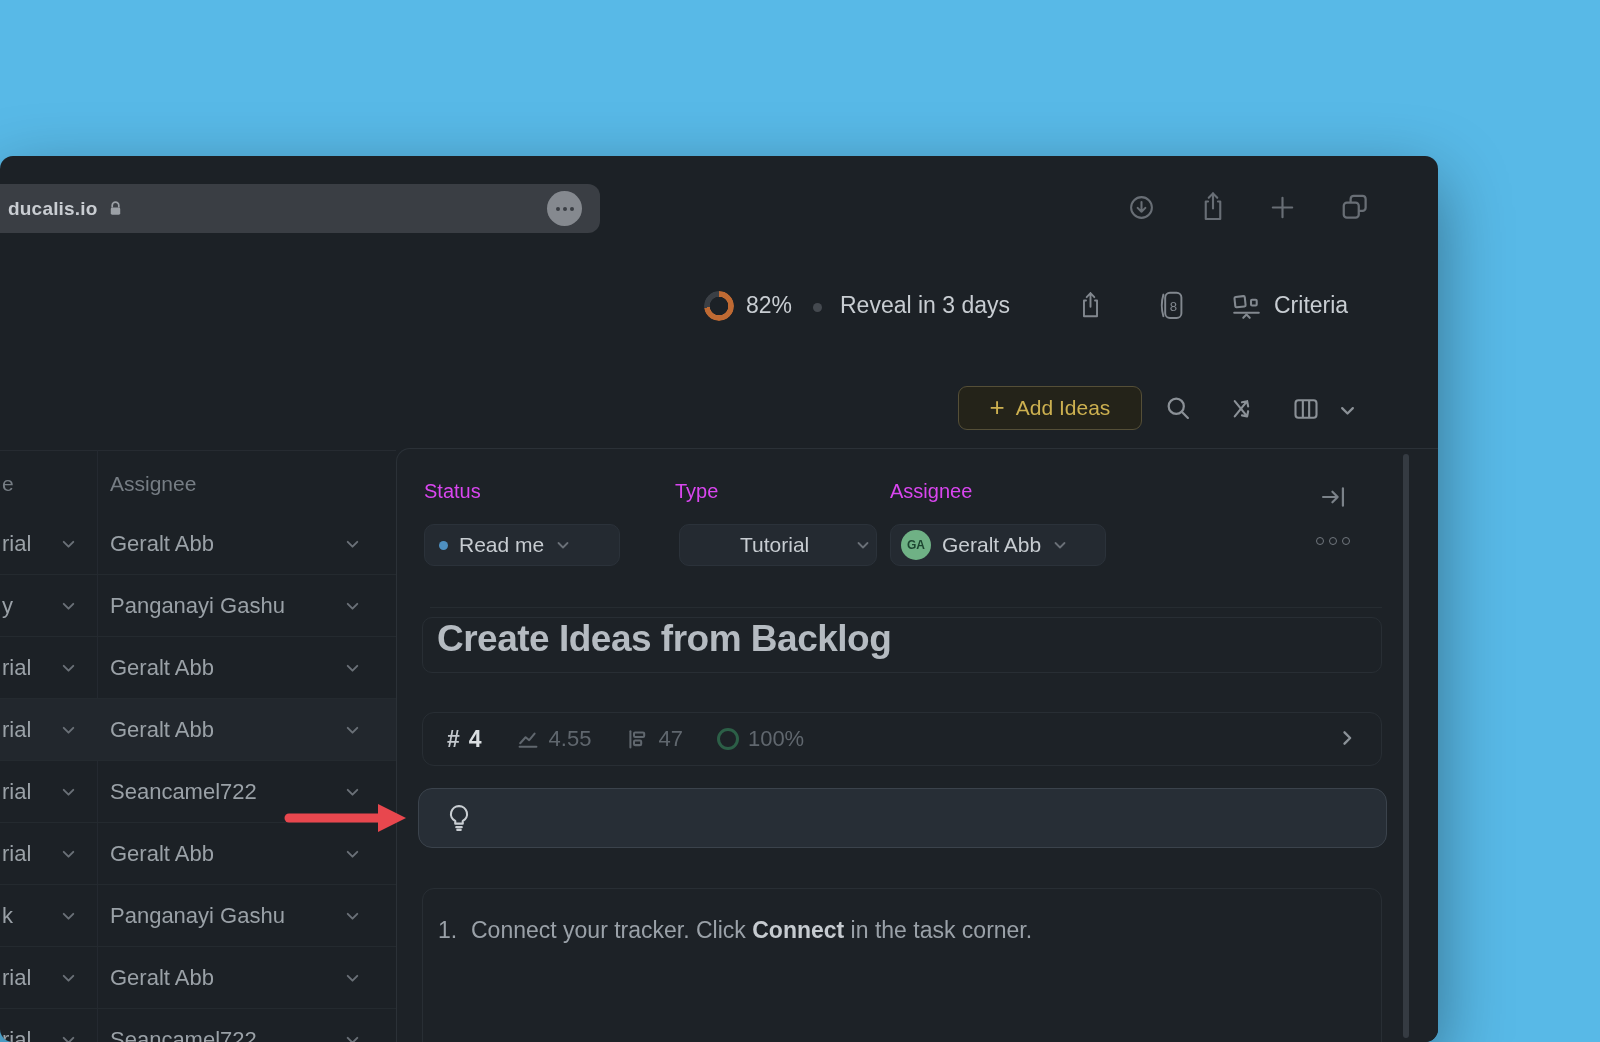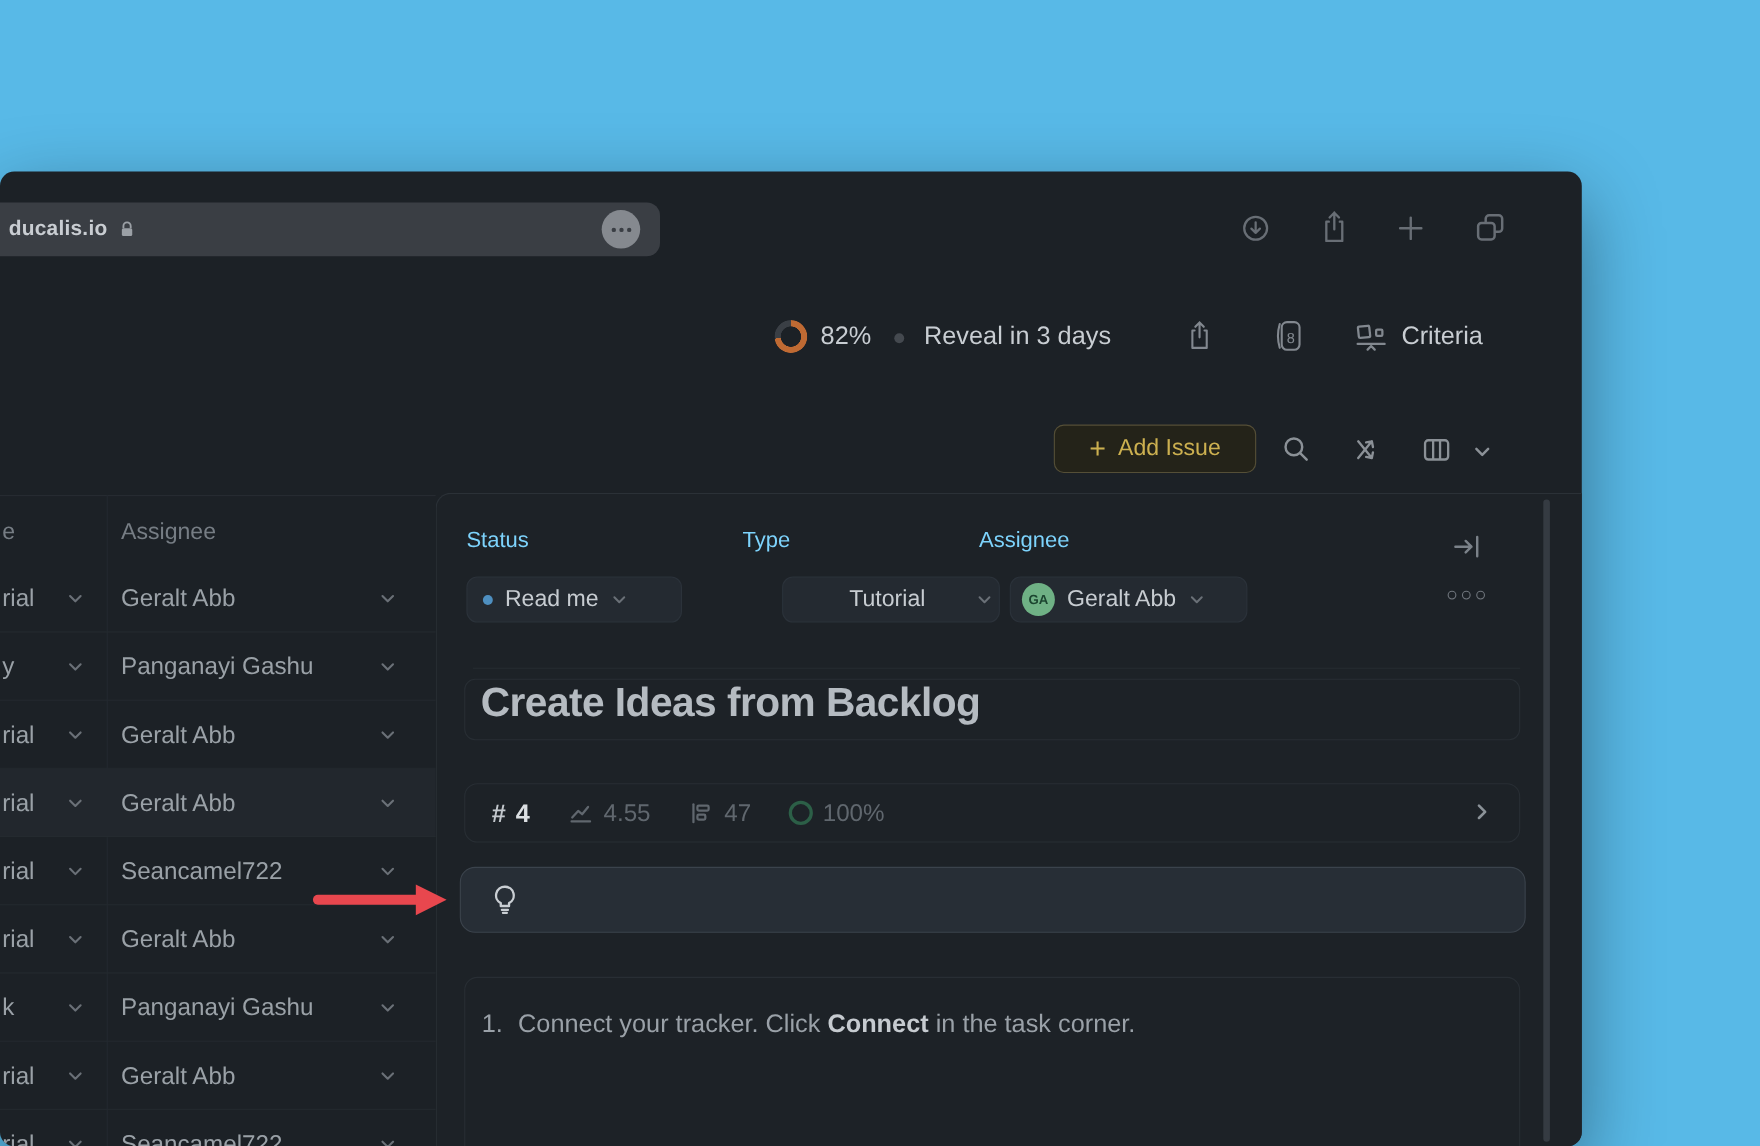--- a/index.html
+++ b/index.html
@@ -34,21 +34,21 @@
   .th{position:absolute;top:316px;font-size:21px;color:#767d84;}
   .row{position:absolute;left:0;width:396px;height:62px;border-bottom:1px solid #242a2f;box-sizing:border-box;}
   .row.hl{background:#22272d;}
   .row .frag{position:absolute;left:2px;top:50%;transform:translateY(-50%);font-size:22px;color:#9aa1a7;}
   .row .name{position:absolute;left:110px;top:50%;transform:translateY(-50%);font-size:22px;color:#9aa1a7;}
   .chev{color:#6a7077;position:absolute;top:50%;transform:translateY(-50%);display:flex;}
   .chev.c1{left:60px;} .chev.c2{left:344px;}
   
   .panel{position:absolute;left:396px;top:292px;right:0;bottom:0;background:#1d2227;
          border-left:1px solid #2b3137;border-top:1px solid #2b3137;border-top-left-radius:14px;}
-  .flabel{position:absolute;top:324px;font-size:20px;color:#7dd3fc;}
+  .flabel{position:absolute;top:324px;font-size:20px;color:#d946ef;}
   .chip{position:absolute;top:368px;height:42px;background:#242a31;border:1px solid #2b323a;border-radius:10px;
         display:flex;align-items:center;gap:11px;padding:0 14px;box-sizing:border-box;color:#c7ccd1;font-size:21px;}
   .chip .dot{width:9px;height:9px;border-radius:50%;}
   .chip .cchev{color:#6a7077;display:flex;}
   .avatar{width:30px;height:30px;border-radius:50%;background:#6fb185;color:#1c4530;font-size:12px;font-weight:700;
           display:flex;align-items:center;justify-content:center;margin-left:-4px;}
   .pdivider{position:absolute;left:430px;top:451px;width:952px;height:1px;background:#262c31;}
   .box{position:absolute;border:1px solid #282e34;box-sizing:border-box;}
   .titlebox{left:422px;top:461px;width:960px;height:56px;border-radius:10px;display:flex;align-items:flex-start;padding-left:14px;}
   .title{font-size:37px;font-weight:700;color:#b5bbc1;letter-spacing:-.5px;}
@@ -141,21 +141,21 @@
         <rect x="3" y="3.5" width="8" height="8" rx="1" transform="rotate(-6 7 7.5)"></rect>
         <rect x="15.5" y="6" width="4.4" height="4.4" rx="0.8"></rect>
         <path d="M2.5 16h19" stroke-linecap="round"></path>
         <path d="M9.5 20l2.5-2.5L14.5 20" stroke-linecap="round"></path>
       </svg>
   </span>
   <span class="t-light" style="left:1274px;top:136px;">Criteria</span>
 
   <div class="add-issue">
     <span class="plus">+</span>
-    <span class="lbl">Add Issue</span>
+    <span class="lbl">Add Ideas</span>
   </div>
   <span class="gicon" style="left:1164px;top:238px;color:#8b9197;">
     <svg width="28" height="28" viewBox="0 0 24 24" fill="none" stroke="currentColor" stroke-width="1.9" stroke-linecap="round">
         <circle cx="10.5" cy="10.5" r="6.5"></circle>
         <path d="M15.4 15.4L20.5 20.5"></path>
       </svg>
   </span>
   <span class="gicon" style="left:1228px;top:239px;color:#8b9197;">
     <svg width="27" height="27" viewBox="0 0 24 24" fill="none" stroke="currentColor" stroke-width="1.9" stroke-linecap="round" stroke-linejoin="round">
         <path d="M6 5.5L17 19M17 19l-4.6-.9M17 19l.9-4.6"></path>
@@ -315,30 +315,30 @@
 
   <div class="chip" style="left:424px;width:196px;">
     <span class="dot" style="background:#4e8fc0;"></span>
     <span>Read me</span>
     <span class="cchev">
         <svg width="16" height="16" viewBox="0 0 16 16" fill="none" stroke="currentColor" stroke-width="1.8" stroke-linecap="round" stroke-linejoin="round">
           <path d="M3.5 6l4.5 4.5L12.5 6"></path>
         </svg>
       </span>
   </div>
-  <div class="chip" style="left:711px;width:198px;gap:46px;">
+  <div class="chip" style="left:679px;width:198px;gap:46px;">
     <span class="dot" style="background:#c6a83e;"></span>
     <span>Tutorial</span>
     <span class="cchev">
         <svg width="16" height="16" viewBox="0 0 16 16" fill="none" stroke="currentColor" stroke-width="1.8" stroke-linecap="round" stroke-linejoin="round">
           <path d="M3.5 6l4.5 4.5L12.5 6"></path>
         </svg>
       </span>
   </div>
-  <div class="chip" style="left:890px;width:216px;margin-left:28px;">
+  <div class="chip" style="left:890px;width:216px;">
     <span class="avatar">GA</span>
     <span>Geralt Abb</span>
     <span class="cchev">
         <svg width="16" height="16" viewBox="0 0 16 16" fill="none" stroke="currentColor" stroke-width="1.8" stroke-linecap="round" stroke-linejoin="round">
           <path d="M3.5 6l4.5 4.5L12.5 6"></path>
         </svg>
       </span>
   </div>
 
   <span class="panel-collapse">

